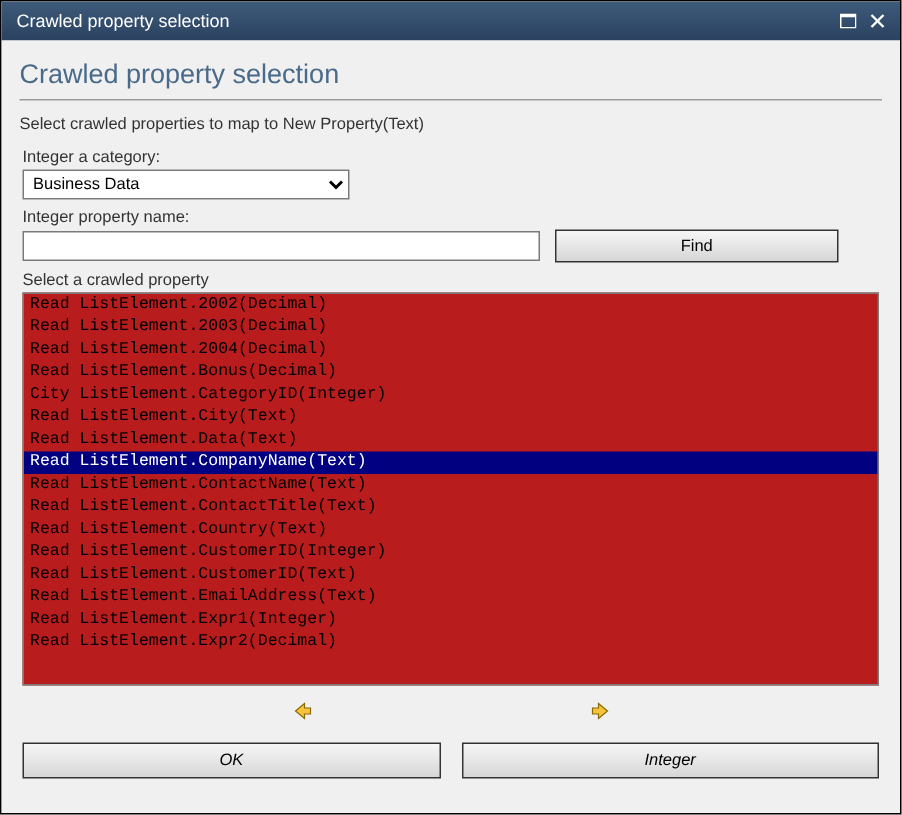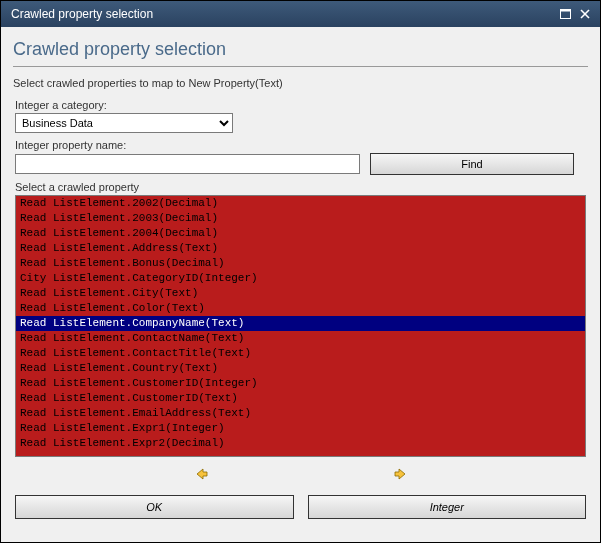--- a/index.html
+++ b/index.html
@@ -77,21 +77,21 @@
     border: 1px solid #7a7a7a;
     background: #fff;
     font-family: inherit;
     font-size: 11px;
     padding: 1px 4px;
     width: 345px;
   }
   .find-btn {
     margin-left: 10px;
     height: 22px;
-    width: 204px;
+    width: 189px;
     border: 1px solid #333;
     background: linear-gradient(to bottom, #f6f6f6, #d6d6d6);
     font-family: inherit;
     font-size: 11px;
     cursor: pointer;
   }
   .listbox {
     margin: 0 8px;
     height: 262px;
     border: 1px solid #7a7a7a;
@@ -183,25 +183,24 @@
     <input type="text" class="search" value="" style="">
     <button class="find-btn">Find</button>
   </div>
 
   <div class="label">Select a crawled property</div>
   <div class="listbox">
     <div class="list-inner" id="list-inner">
         <div class="list-item">Read ListElement.2002(Decimal)</div>
         <div class="list-item">Read ListElement.2003(Decimal)</div>
         <div class="list-item">Read ListElement.2004(Decimal)</div>
-        <div class="list-item">Read ListElement.Address(Text)</div>
         <div class="list-item">Read ListElement.Bonus(Decimal)</div>
         <div class="list-item">City ListElement.CategoryID(Integer)</div>
         <div class="list-item">Read ListElement.City(Text)</div>
-        <div class="list-item">Read ListElement.Color(Text)</div>
+        <div class="list-item">Read ListElement.Data(Text)</div>
         <div class="list-item selected">Read ListElement.CompanyName(Text)</div>
         <div class="list-item">Read ListElement.ContactName(Text)</div>
         <div class="list-item">Read ListElement.ContactTitle(Text)</div>
         <div class="list-item">Read ListElement.Country(Text)</div>
         <div class="list-item">Read ListElement.CustomerID(Integer)</div>
         <div class="list-item">Read ListElement.CustomerID(Text)</div>
         <div class="list-item">Read ListElement.EmailAddress(Text)</div>
         <div class="list-item">Read ListElement.Expr1(Integer)</div>
         <div class="list-item">Read ListElement.Expr2(Decimal)</div>
       </div>

